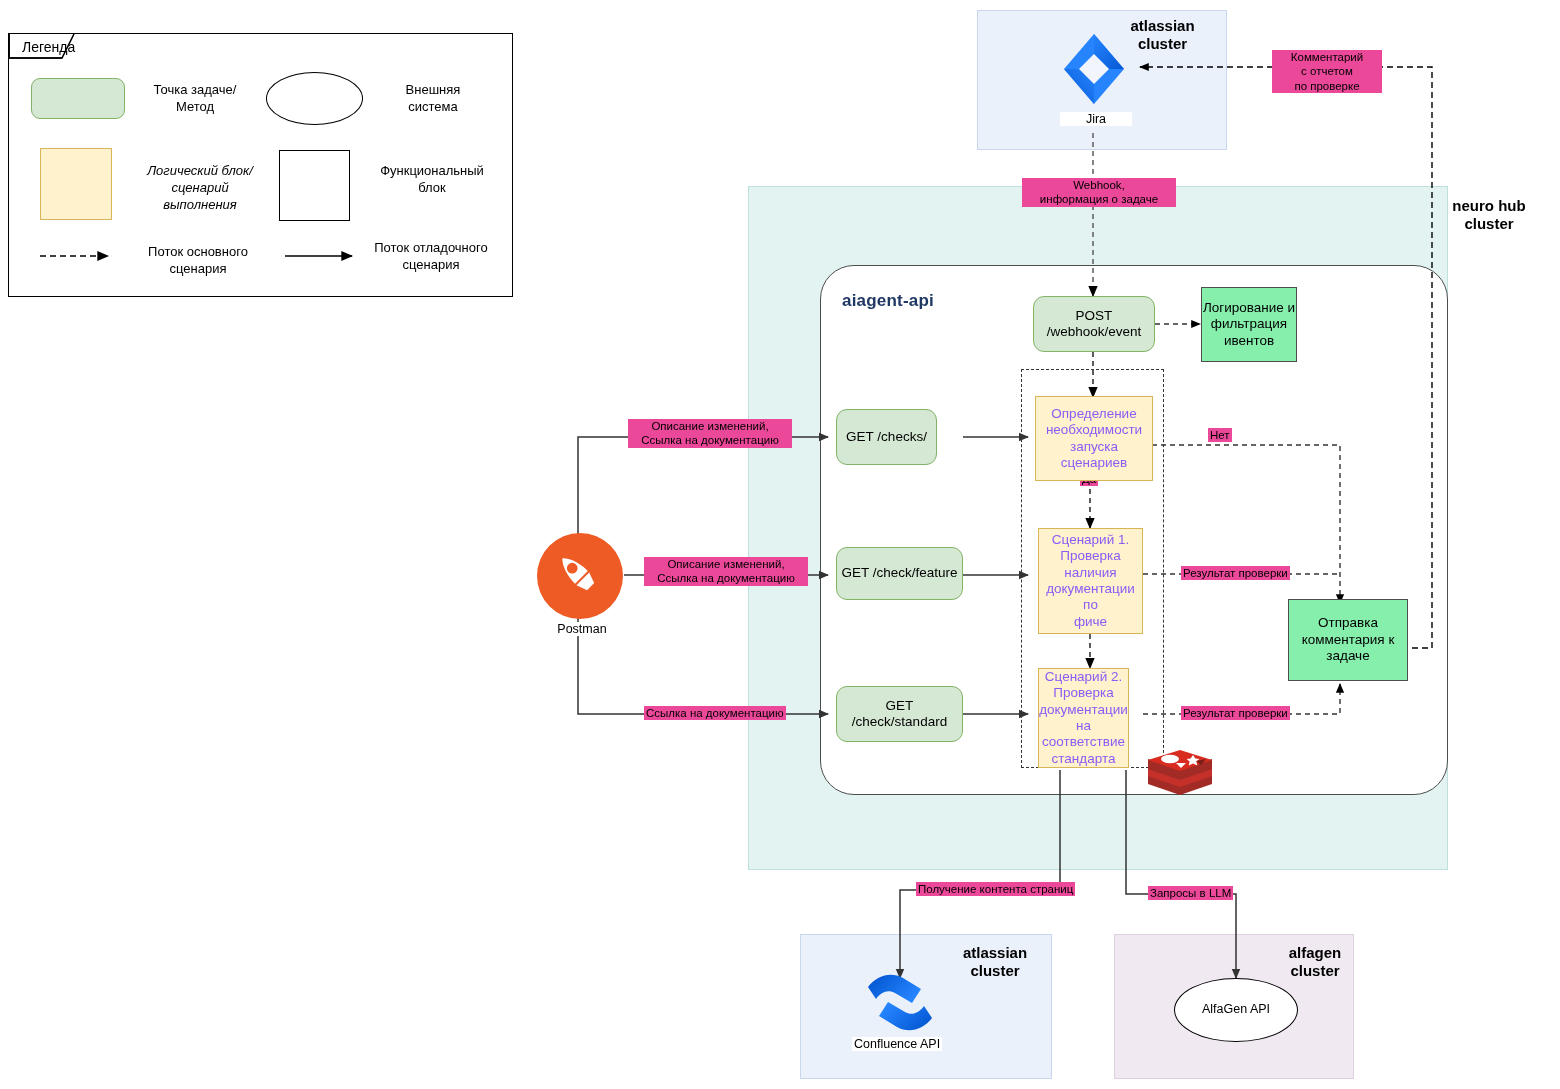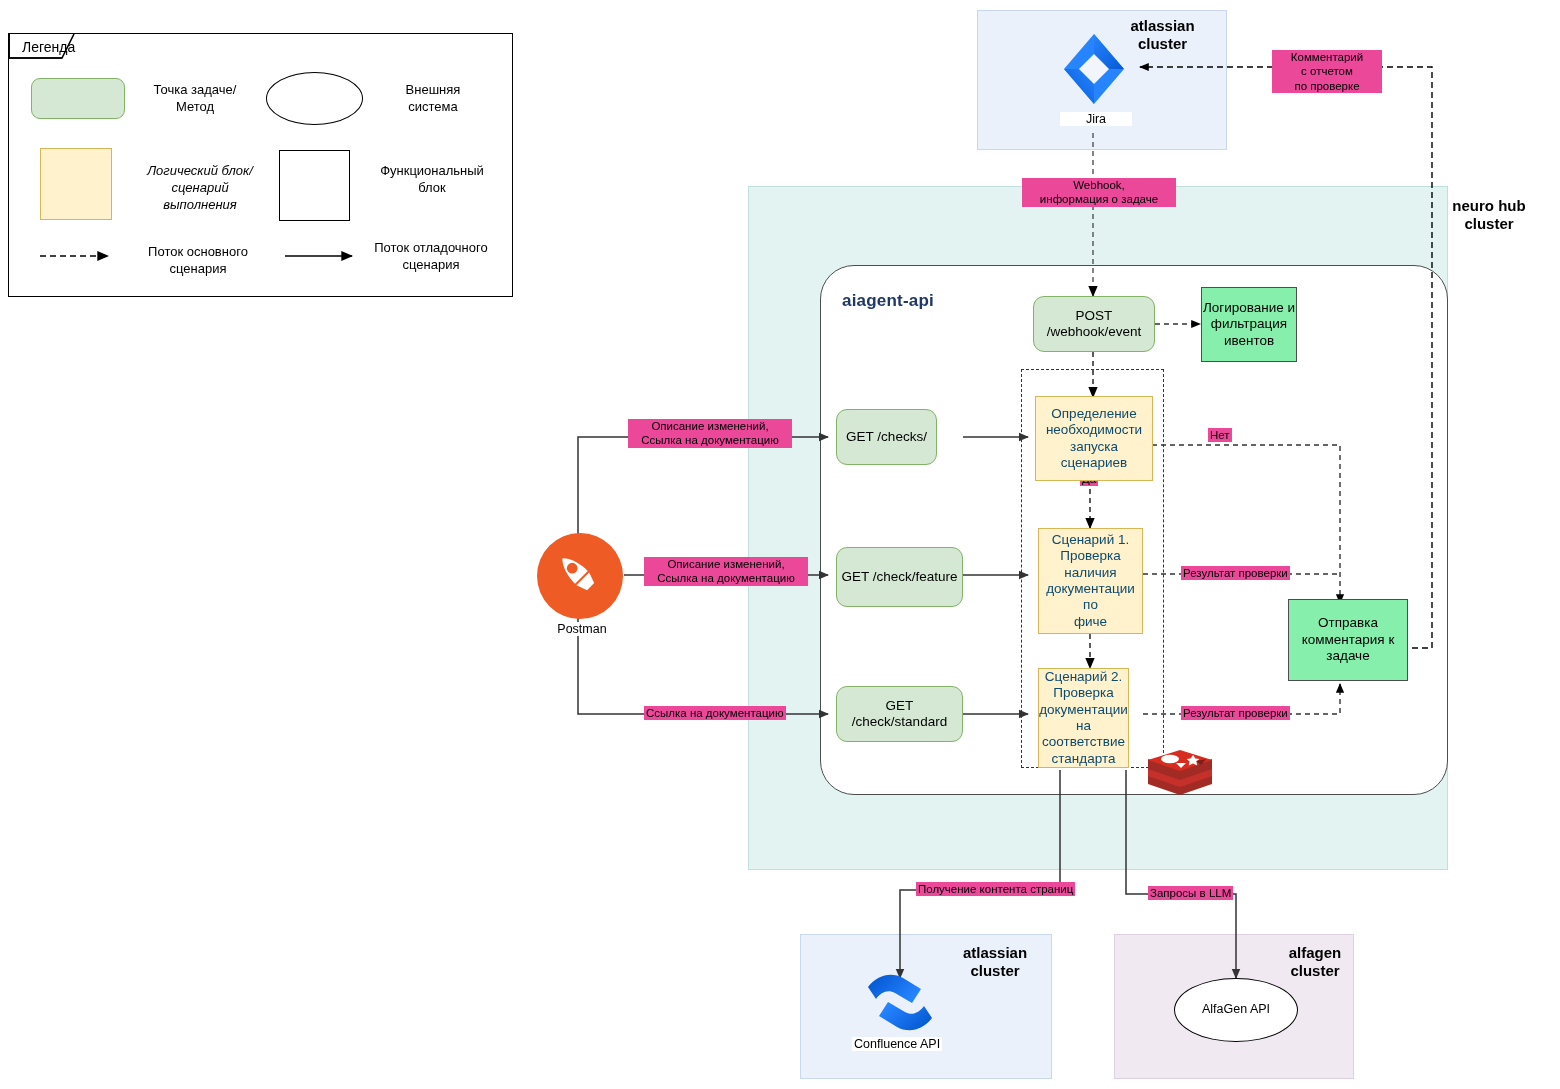--- a/index.html
+++ b/index.html
@@ -21,21 +21,21 @@
 
   
   .api-panel{position:absolute;background:#ffffff;border:1.6px solid #4d4d4d;
              border-radius:34px;box-sizing:border-box;}
   .api-title{position:absolute;font-weight:bold;font-size:17px;color:#1f3864;
              letter-spacing:.2px;}
 
   
   .green{background:#d5e8d4;border:1.3px solid #82b366;border-radius:11px;
          font-size:13.5px;color:#000;}
-  .yellow{background:#fff2cc;border:1.3px solid #d6b656;font-size:13.5px;color:#0c4a6e;}
+  .yellow{background:#fff2cc;border:1.3px solid #d6b656;font-size:13.5px;color:#8b5cf6;}
   .plain{background:#86efac;border:1.4px solid #4d4d4d;font-size:13.5px;color:#000;}
   .ellipse{background:#ffffff;border:1.3px solid #000;border-radius:50%;font-size:12.5px;}
   .dotgroup{position:absolute;border:1.6px dashed #333;box-sizing:border-box;
             background:transparent;}
 
   
   .elabel{position:absolute;font-size:11.5px;color:#000;text-align:center;
           line-height:1.25;background:#ec4899;padding:0 2px;white-space:nowrap;}
   .elabel.wrapped{white-space:normal;}
 
@@ -222,21 +222,21 @@
 
   <div class="node green" style="left:1033px;top:296px;width:122px;height:56px;white-space:pre-line;">POST
 /webhook/event</div>
 
   <div class="node plain" style="left:1201px;top:287px;width:96px;height:75px;white-space:pre-line;">Логирование и
 фильтрация
 ивентов</div>
 
   <div class="node green" style="left:836px;top:409px;width:101px;height:56px;text-align:center;">GET /checks/</div>
 
-  <div class="node green" style="left:836px;top:547px;width:127px;height:60px;">GET /check/feature</div>
+  <div class="node green" style="left:836px;top:547px;width:127px;height:53px;">GET /check/feature</div>
 
   <div class="node green" style="left:836px;top:686px;width:127px;height:56px;">GET /check/standard</div>
 
   <div class="node yellow" style="left:1035px;top:396px;width:118px;height:85px;white-space:pre-line;">Определение
 необходимости
 запуска
 сценариев</div>
 
   <div class="node yellow" style="left:1038px;top:528px;width:105px;height:106px;white-space:pre-line;">Сценарий 1.
 Проверка

